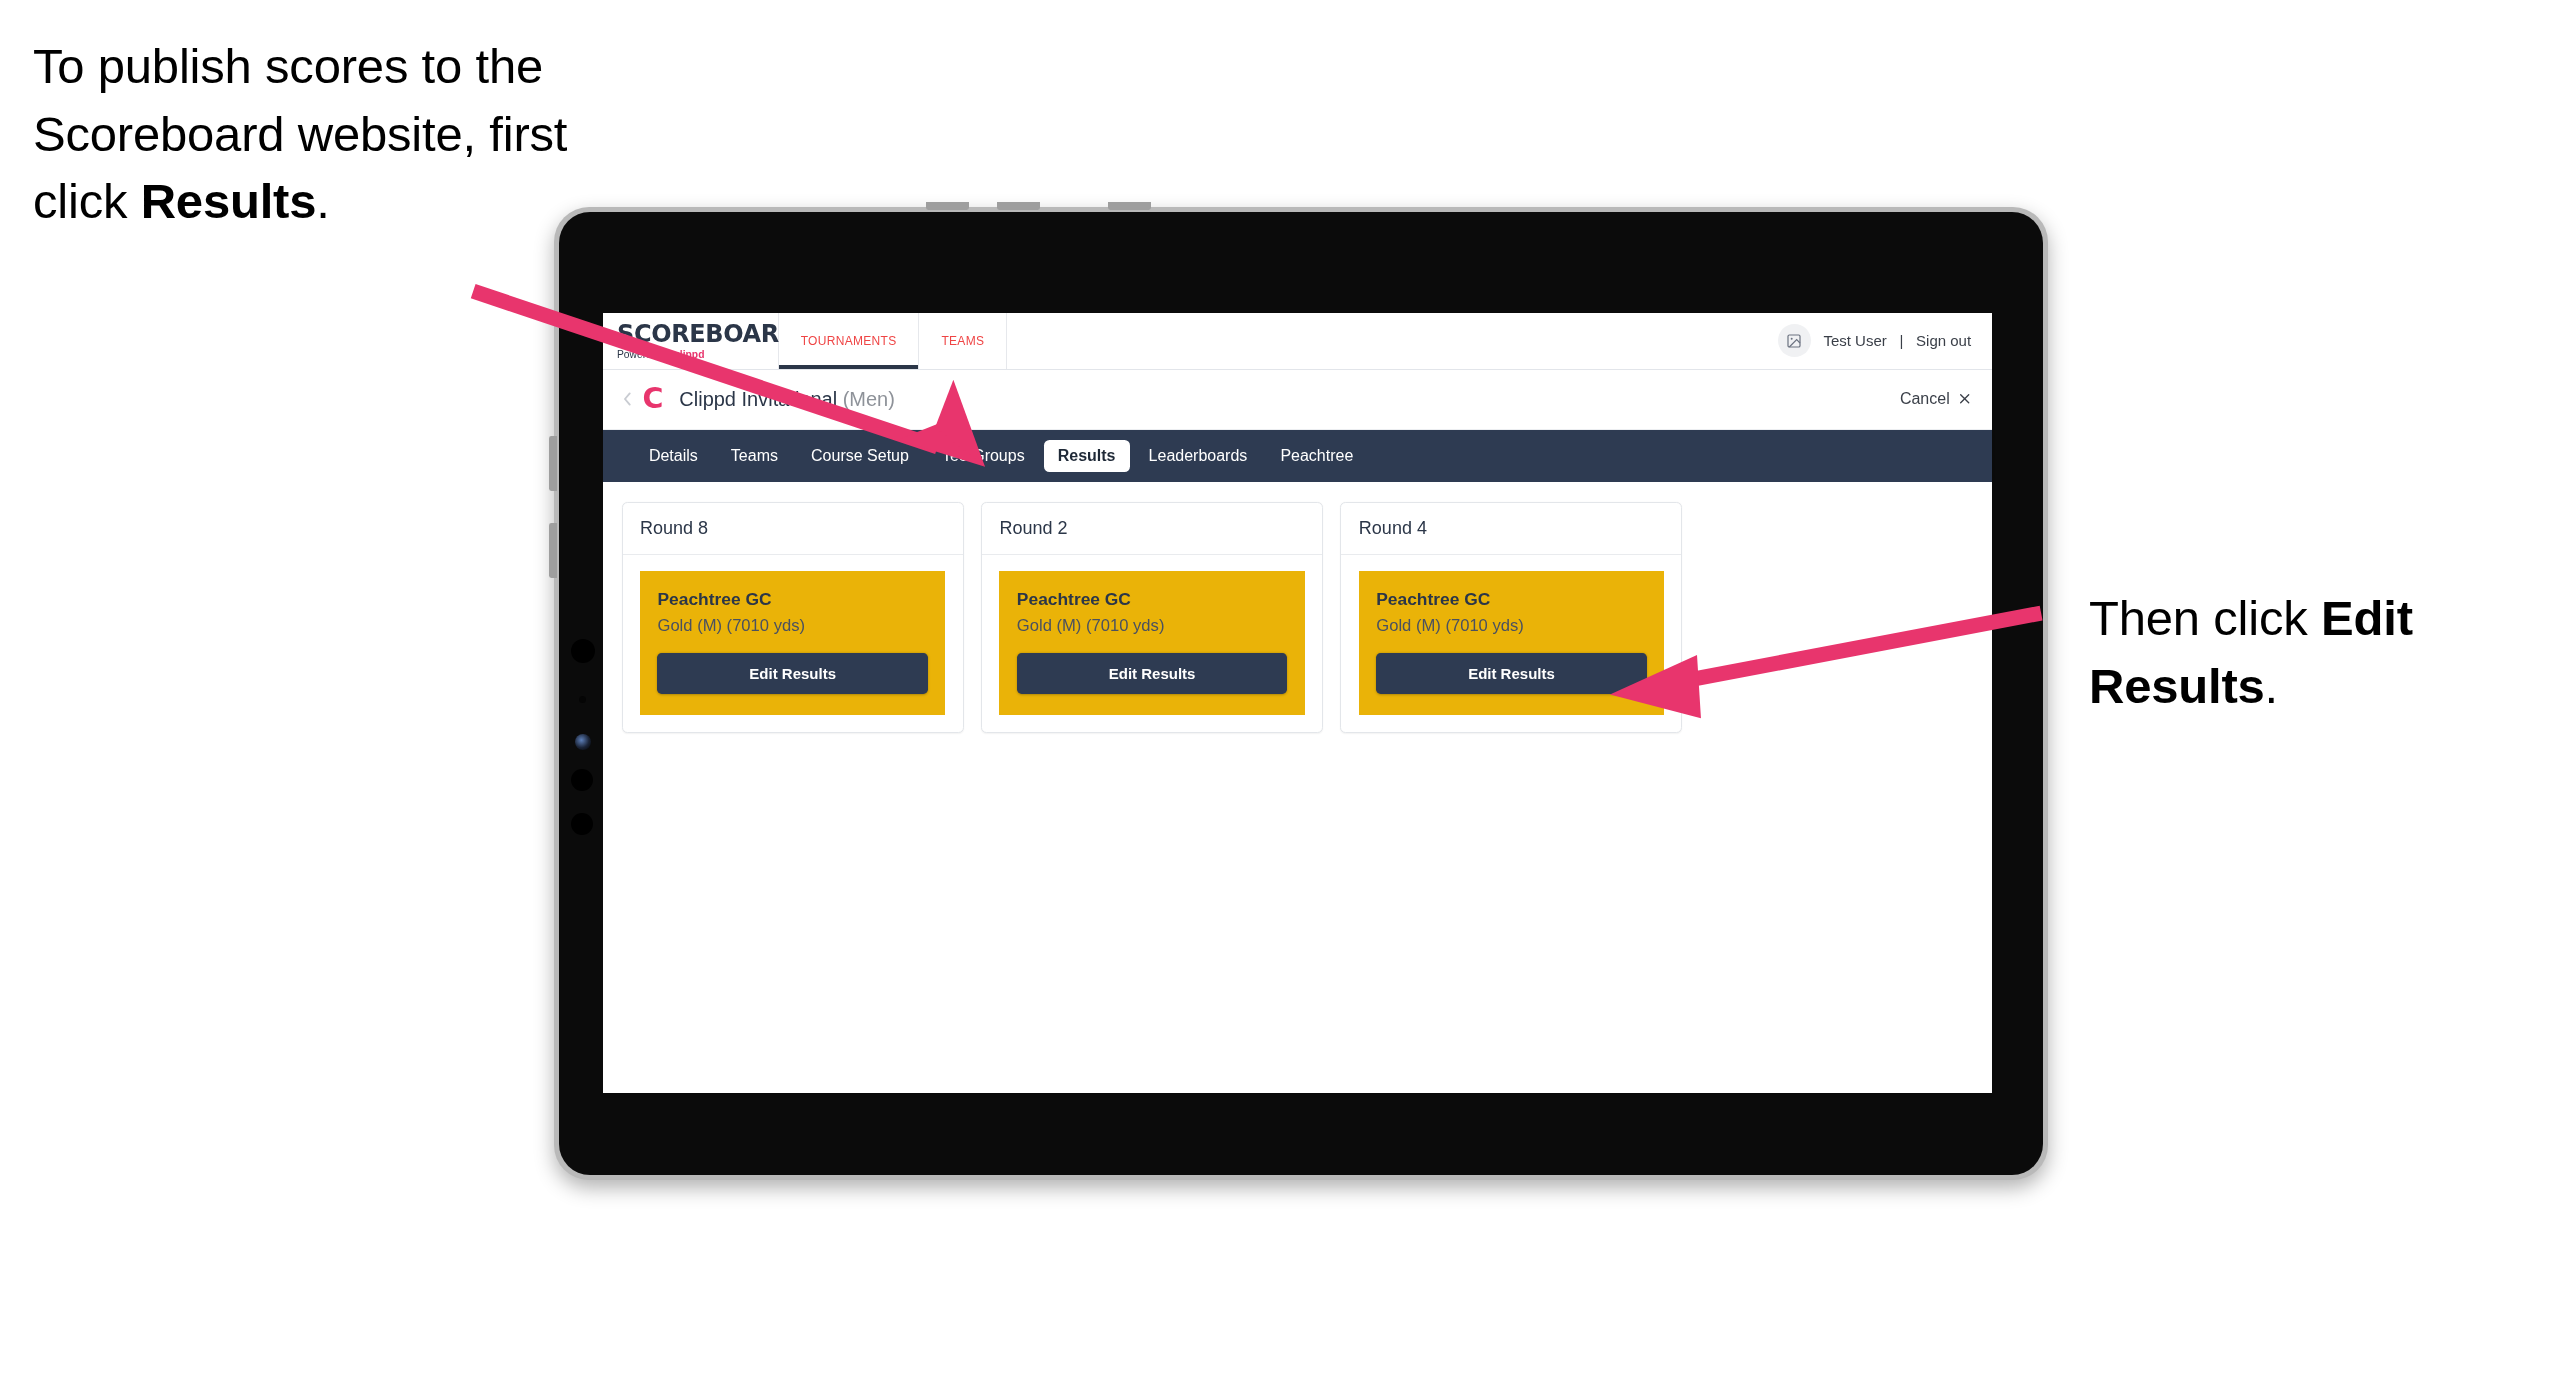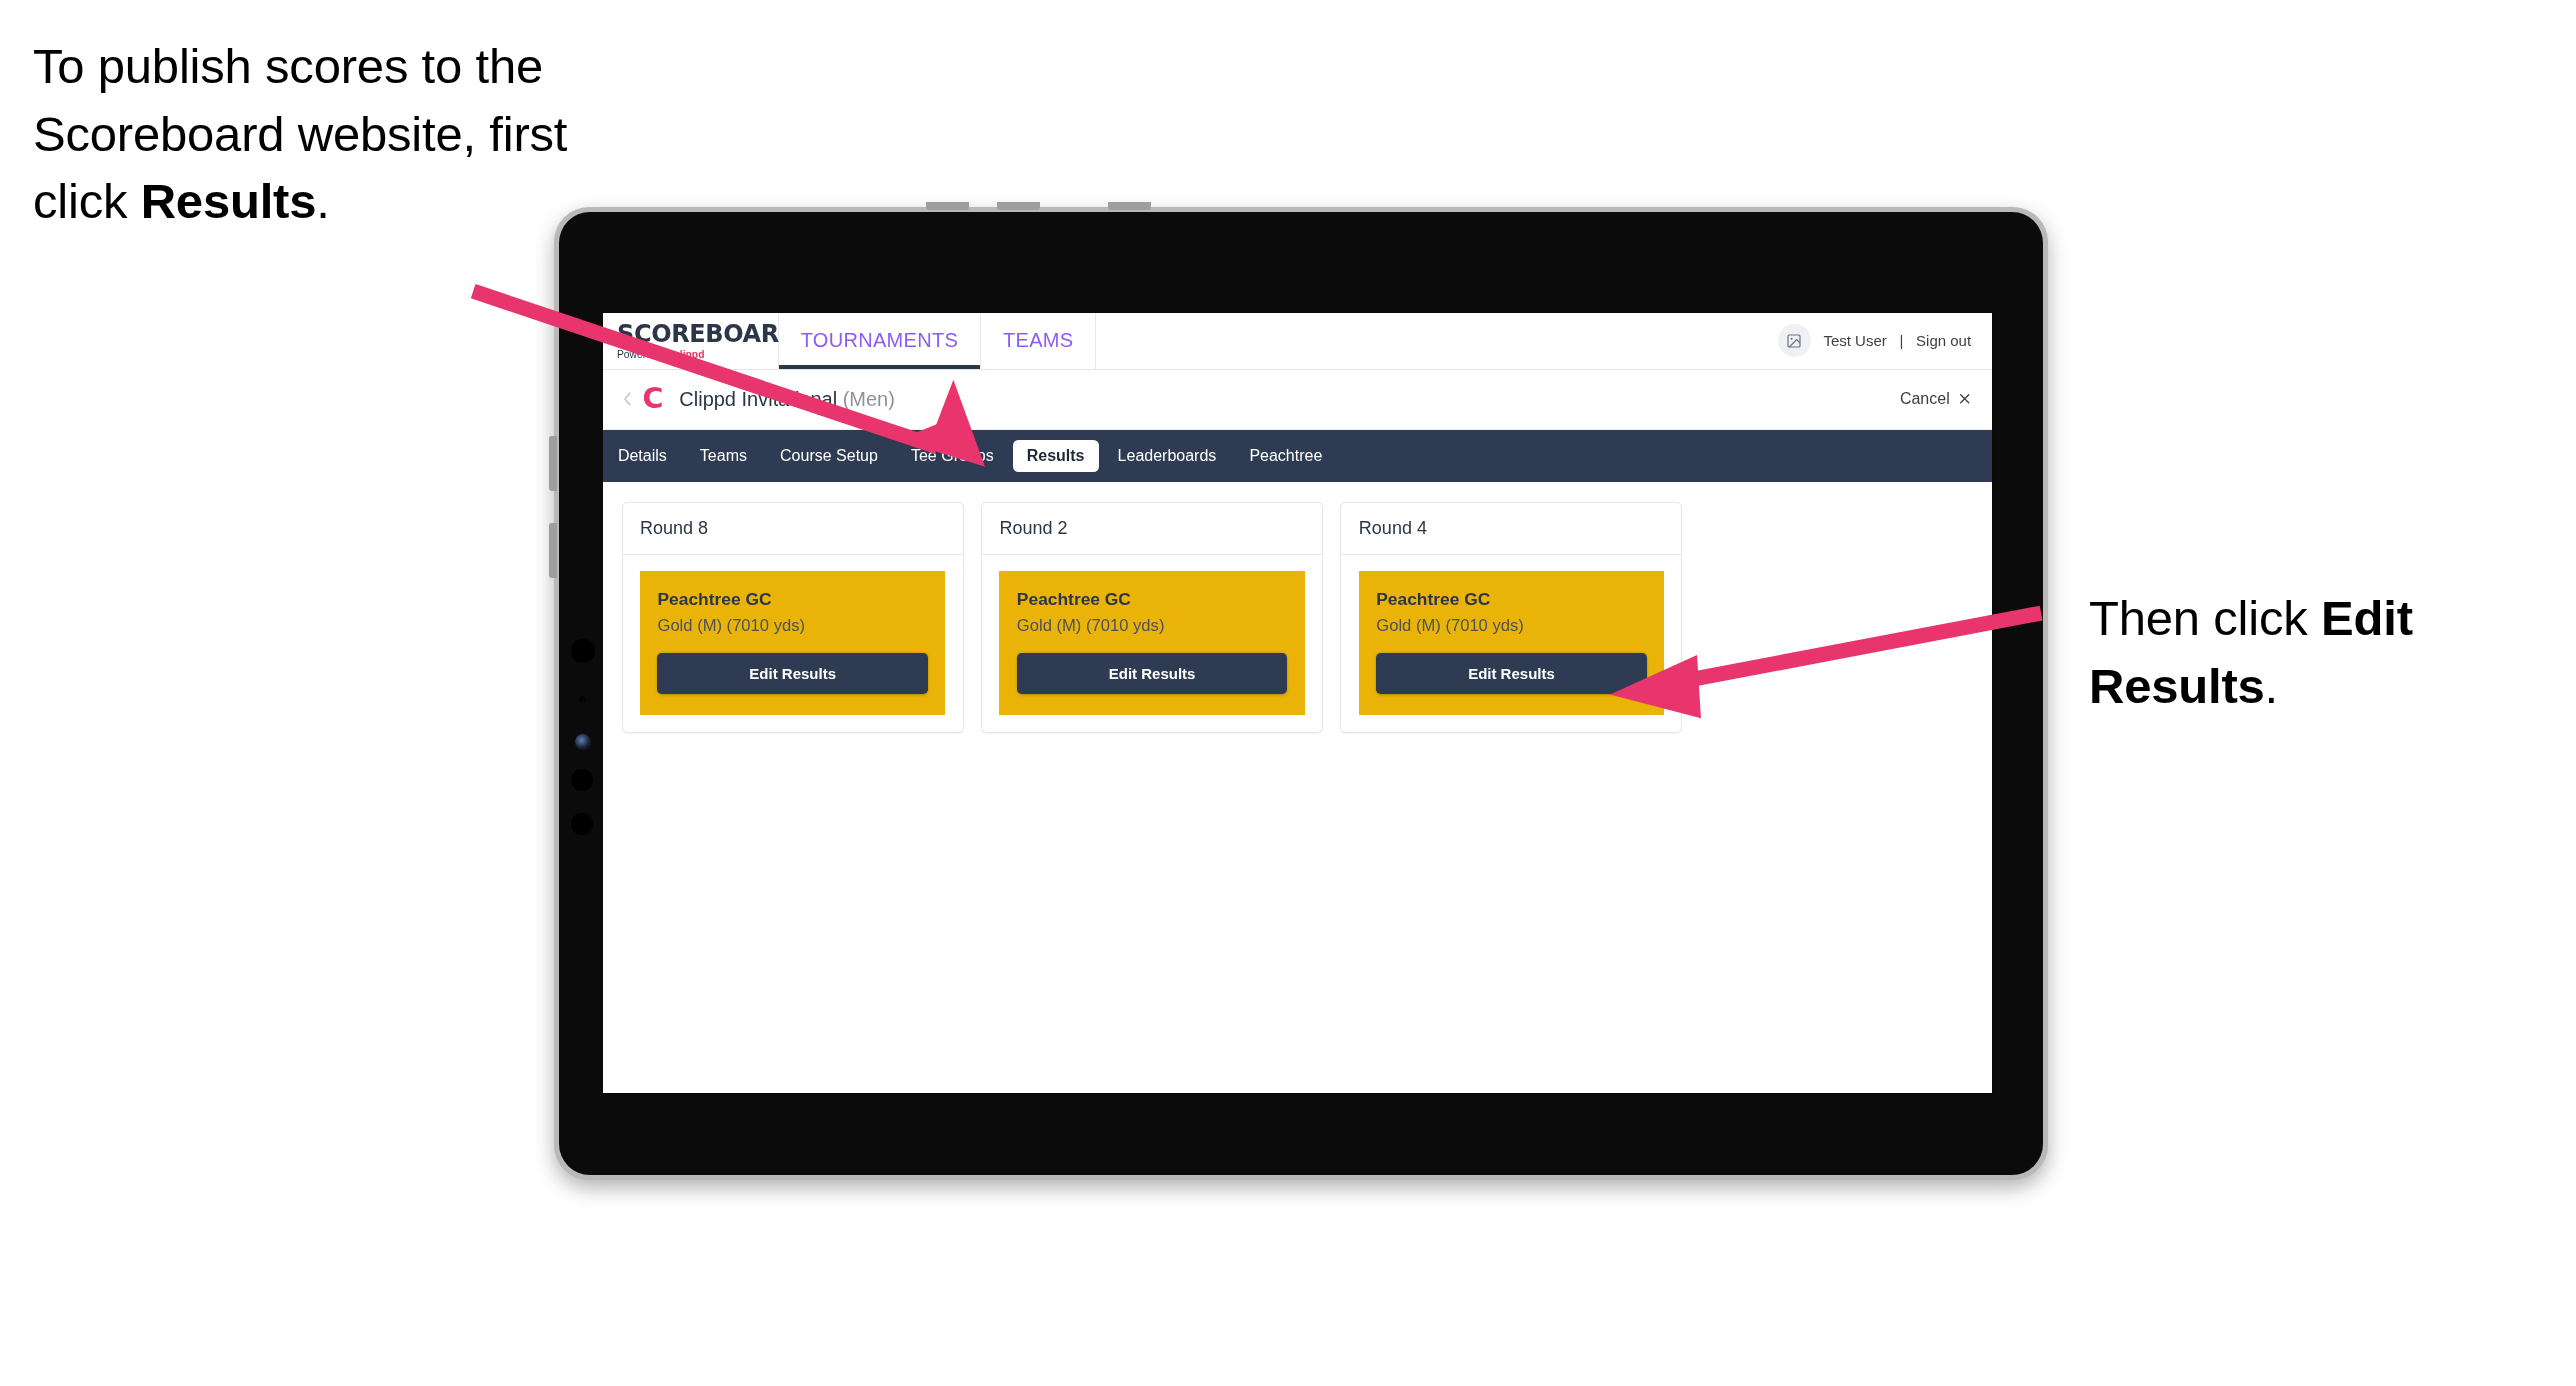--- a/index.html
+++ b/index.html
@@ -128,23 +128,23 @@
     color: #2b3648;
     font-weight: 400;
   }
   .brand-sub .accent { color: #e8356d; font-weight: 700; }
 
   .topnav-tabs { display: flex; align-items: stretch; }
   .topnav-tab {
     display: flex;
     align-items: center;
     padding: 0 22px;
-    font-size: 20px;
+    font-size: 12px;
     letter-spacing: 0.3px;
-    color: #8b5cf6;
+    color: #ef4444;
     border-right: 0.8px solid #e6e8ec;
     position: relative;
     background: #ffffff;
     cursor: pointer;
   }
   .topnav-tab.active::after {
     content: "";
     position: absolute;
     left: 0; right: 0; bottom: -0.8px;
     height: 4px;
@@ -204,21 +204,21 @@
     color: #3a3f48;
     cursor: pointer;
   }
 
   
   .tabbar {
     height: 52px;
     background: #2e3b52;
     display: flex;
     align-items: center;
-    padding: 0 1px;
+    padding: 0 32px;
     gap: 4.7px;
   }
   .tab {
     padding: 7.1px 14.2px;
     font-size: 16px;
     color: #ffffff;
     border-radius: 5.5px;
     cursor: pointer;
     white-space: nowrap;
   }

